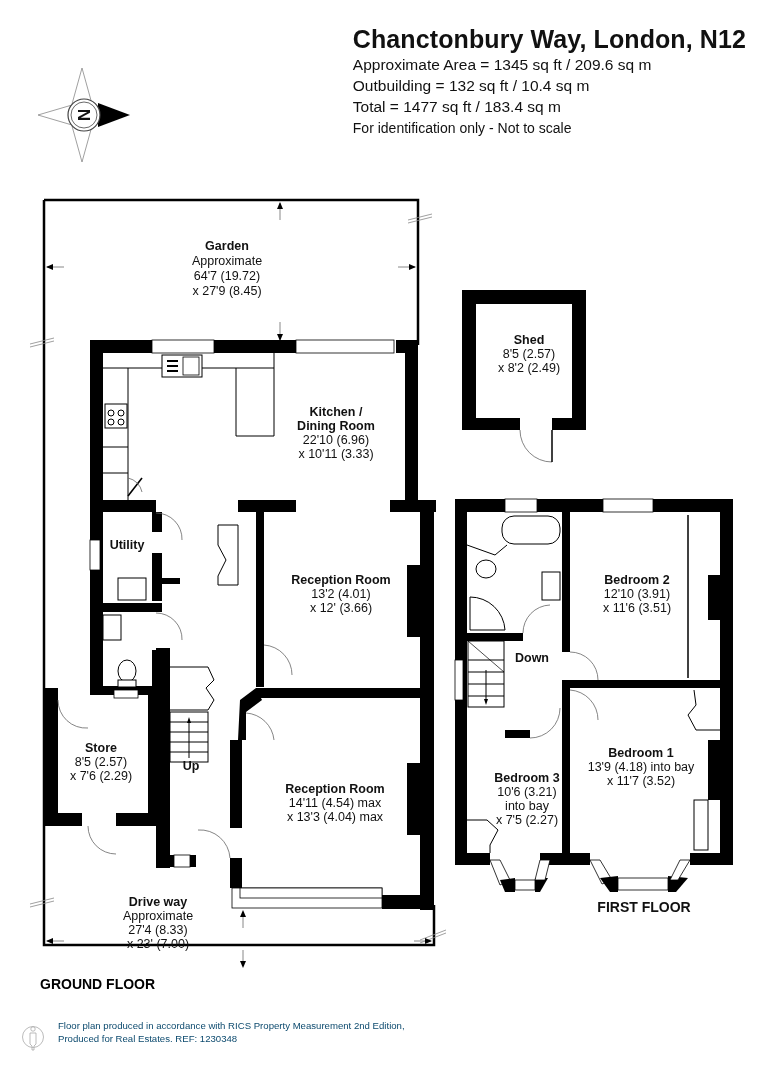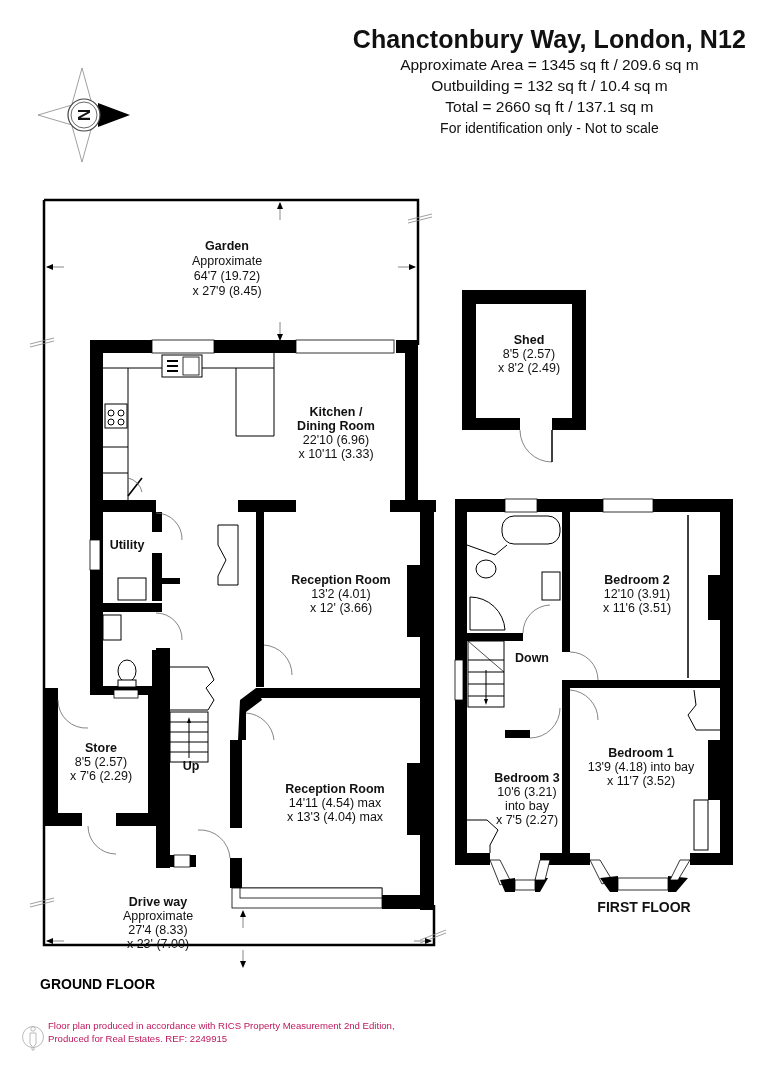--- a/index.html
+++ b/index.html
@@ -1,40 +1,40 @@
 <!DOCTYPE html>
 <html><head>
 <meta charset="utf-8">
 <style>
   html, body { margin:0; padding:0; background:#fff; }
   body { width:764px; height:1080px; position:relative; overflow:hidden; font-family:"Liberation Sans", sans-serif; color:#111; }
-  .header { position:absolute; right:18px; top:24px; text-align:center; }
+  .header { position:absolute; right:18px; top:24px; text-align:left; }
   .title { font-size:25px; font-weight:bold; letter-spacing:0.1px; margin:0; line-height:30px; }
   .area-line { font-size:15.5px; line-height:21px; }
   .disclaimer { font-size:14px; margin-top:3px; }
   svg.plan { position:absolute; left:0; top:0; }
   .lbl { font-family:"Liberation Sans", sans-serif; text-anchor:middle; fill:#111; }
   .rn { font-weight:bold; font-size:12.5px; }
   .rd { font-size:12.5px; }
   .floor { font-weight:bold; font-size:14px; }
-  .footer { position:absolute; left:22px; top:1020px; display:flex; align-items:flex-start; gap:4px; color:#be185d; }
+  .footer { position:absolute; left:22px; top:1020px; display:flex; align-items:flex-start; gap:14px; color:#0c4a6e; }
   .footer-text { font-size:9.6px; line-height:12.6px; }
   .wall { fill:#000; }
   .thin { stroke:#000; stroke-width:1; fill:none; }
   .arc { stroke:#666; stroke-width:0.8; fill:none; }
   .win { fill:#fff; stroke:#000; stroke-width:0.8; }
 </style>
 </head>
 <body>
 
 <div class="header">
   <div class="title">Chanctonbury Way, London, N12</div>
   <div class="area-line">Approximate Area = 1345 sq ft / 209.6 sq m</div>
   <div class="area-line">Outbuilding = 132 sq ft / 10.4 sq m</div>
-  <div class="area-line">Total = 2660 sq ft / 137.1 sq m</div>
+  <div class="area-line">Total = 1477 sq ft / 183.4 sq m</div>
   <div class="disclaimer">For identification only - Not to scale</div>
 </div>
 
 <svg class="plan" width="764" height="1080" viewBox="0 0 764 1080">
 
   <g>
     <polygon points="82,68 92,104 82,114 72,104" fill="#fff" stroke="#888" stroke-width="0.8"></polygon>
     <polygon points="82,162 92,126 82,116 72,126" fill="#fff" stroke="#888" stroke-width="0.8"></polygon>
     <polygon points="38,115 72,105 82,115 72,125" fill="#fff" stroke="#888" stroke-width="0.8"></polygon>
     <polygon points="130,115 98,103 98,127" fill="#000"></polygon>
@@ -296,15 +296,15 @@
 </svg>
 
 <div class="footer">
   <svg width="22" height="34" viewBox="0 0 22 34">
     <circle cx="11" cy="17" r="10.5" fill="none" stroke="#aaa" stroke-width="0.8"></circle>
     <circle cx="11" cy="9" r="2.2" fill="none" stroke="#aaa" stroke-width="0.8"></circle>
     <path d="M8,13 L14,13 L14,24 L12,26 L12,30 L10,30 L10,26 L8,24 Z" fill="none" stroke="#aaa" stroke-width="0.8"></path>
   </svg>
   <div class="footer-text">
     <div>Floor plan produced in accordance with RICS Property Measurement 2nd Edition,</div>
-    <div>Produced for Real Estates.   REF: 2249915</div>
+    <div>Produced for Real Estates.   REF: 1230348</div>
   </div>
 </div>
 
 </body></html>

